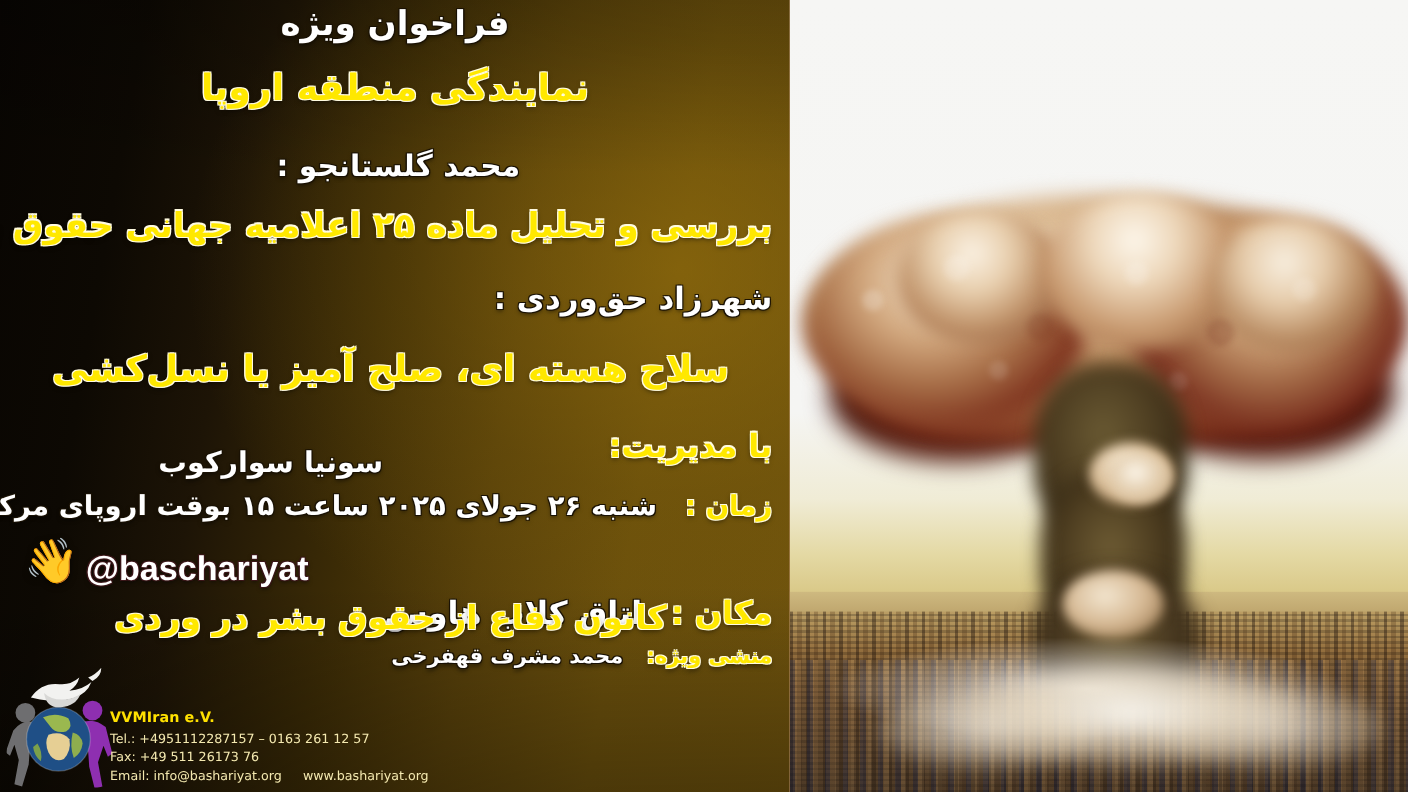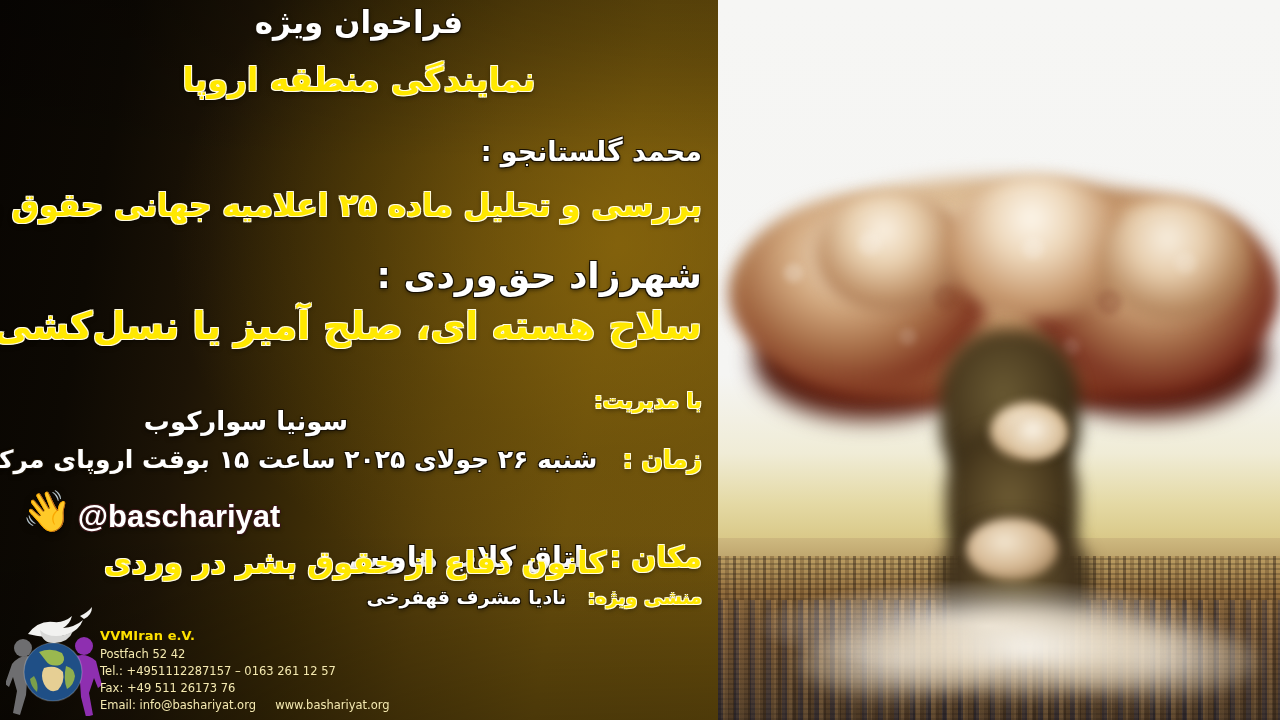--- a/index.html
+++ b/index.html
@@ -75,25 +75,25 @@
     text-shadow:
       -1px -1px 0 #fffbe0, 1px -1px 0 #fffbe0,
       -1px  1px 0 #fffbe0, 1px  1px 0 #fffbe0,
        0 2px 5px rgba(0,0,0,0.55);
   }
 
   
   #l-headline  { top: 6px;   font-size: 31px; }
   #l-europe    { top: 47px;  font-size: 33px; margin-top: 16px; }
   #l-asia      { top: 90px;  font-size: 33px; }
-  #l-sp1       { top: 138px; font-size: 27px; padding-left: 14px; }
+  #l-sp1       { top: 138px; font-size: 27px; padding-left: 14px; text-align: center; }
   #l-topic1    { top: 189px; font-size: 31px; }
-  #l-sp2       { top: 257px; font-size: 36px; padding-left: 14px; }
-  #l-topic2    { top: 307px; font-size: 38px; }
-  #l-modlabel  { top: 390px; font-size: 21px; padding-left: 14px; }
+  #l-sp2       { top: 257px; font-size: 28px; padding-left: 14px; }
+  #l-topic2    { top: 318px; font-size: 33px; }
+  #l-modlabel  { top: 390px; font-size: 29px; padding-left: 14px; }
   #l-modname   { top: 408px; font-size: 26px; }
   #l-time      { top: 447px; font-size: 25px; }
   #l-place     { top: 494px; font-size: 29px; margin-top: 48px; }
   #l-org       { top: 547px; font-size: 30px; }
   #l-secretary { top: 588px; font-size: 19px; }
 
   #l-modname { right:auto; left:auto; width:718px; text-align:center; padding-right:190px; box-sizing:border-box;}
   #l-topic1, #l-topic2, #l-org { right: 16px; }
 
   
@@ -351,21 +351,21 @@
         <span class="yellow">مکان :</span>
         <span style="display:inline-block;width:6px"></span>
         <span class="white">اتاق کلاب هاوس</span>
       </div>
 
       <div class="line ctr yellow" id="l-org">کانون دفاع از حقوق بشر در وردی</div>
 
       <div class="line" id="l-secretary">
         <span class="yellow">منشی ویژه:</span>
         <span style="display:inline-block;width:8px"></span>
-        <span class="white">نادیا مشرف قهفرخی</span>
+        <span class="white">محمد مشرف قهفرخی</span>
       </div>
 
     </div>
 
     <div class="handle-row">
       <span class="wave-emoji">👋</span>
       <span class="handle-text">@baschariyat</span>
     </div>
 
     <div class="footer">
@@ -393,21 +393,20 @@
 
         <g fill="#f2f2f0">
           <path d="M22 48 q10 -14 26 -12 q10 1 18 -6 q-2 8 -9 12 q12 -1 20 -8 q-4 11 -17 15 q-10 3 -21 2 q-9 -1 -17 -3z"></path>
           <path d="M34 44 q6 6 16 6 q10 0 17 -5 q-4 11 -18 12 q-13 1 -15 -13z" fill="#d8d8d6"></path>
           <path d="M74 30 q7 -3 12 -9 q0 8 -8 12z"></path>
         </g>
       </svg>
 
       <div class="contact">
         <span class="org-name">VVMIran e.V.</span>
-        <span class="cl">Postfach 52 42</span>
         <span class="cl">Tel.: +4951112287157 – 0163 261 12 57</span>
         <span class="cl">Fax: +49 511 26173 76</span>
         <span class="cl pair">
           <span>Email: info@bashariyat.org</span>
           <span class="gap"></span>
           <span>www.bashariyat.org</span>
         </span>
       </div>
     </div>
   </div>

